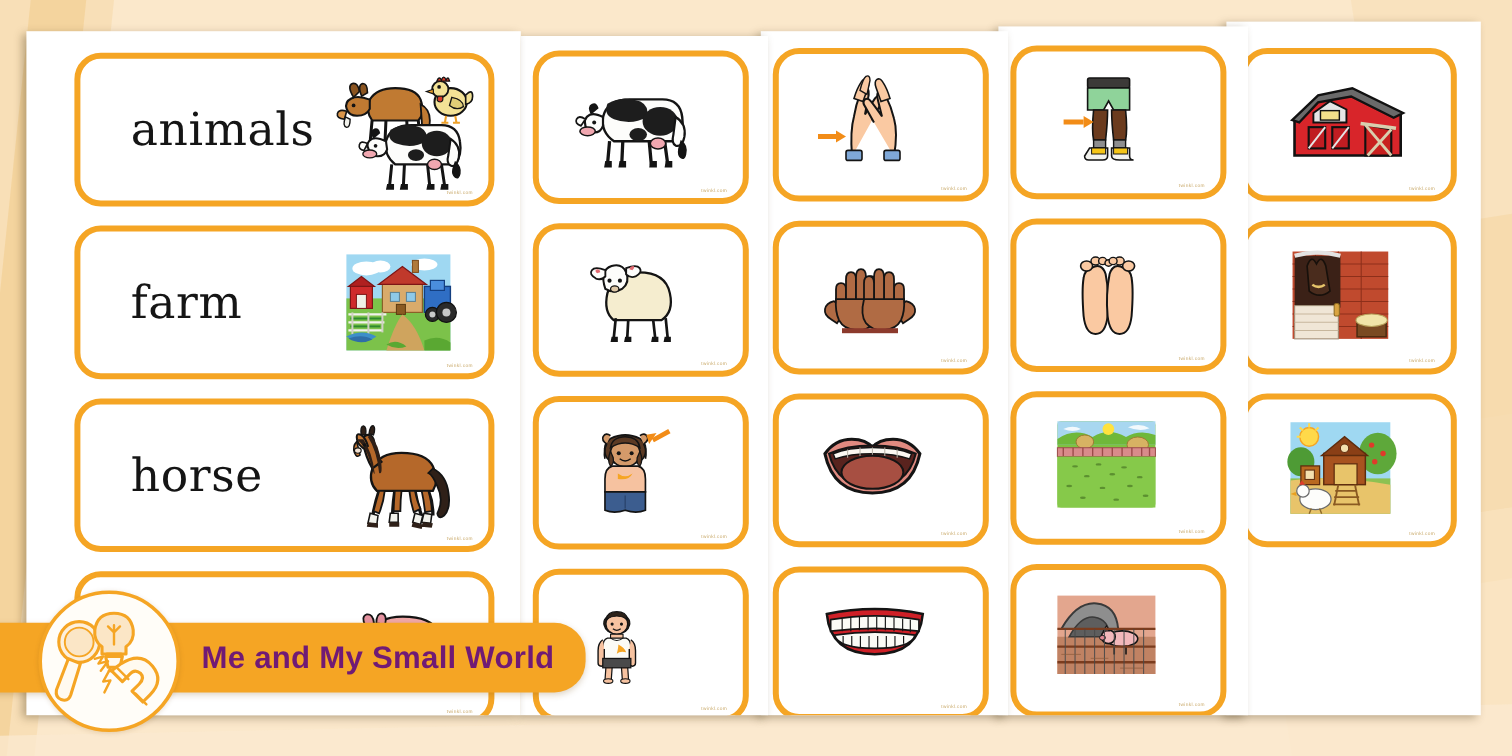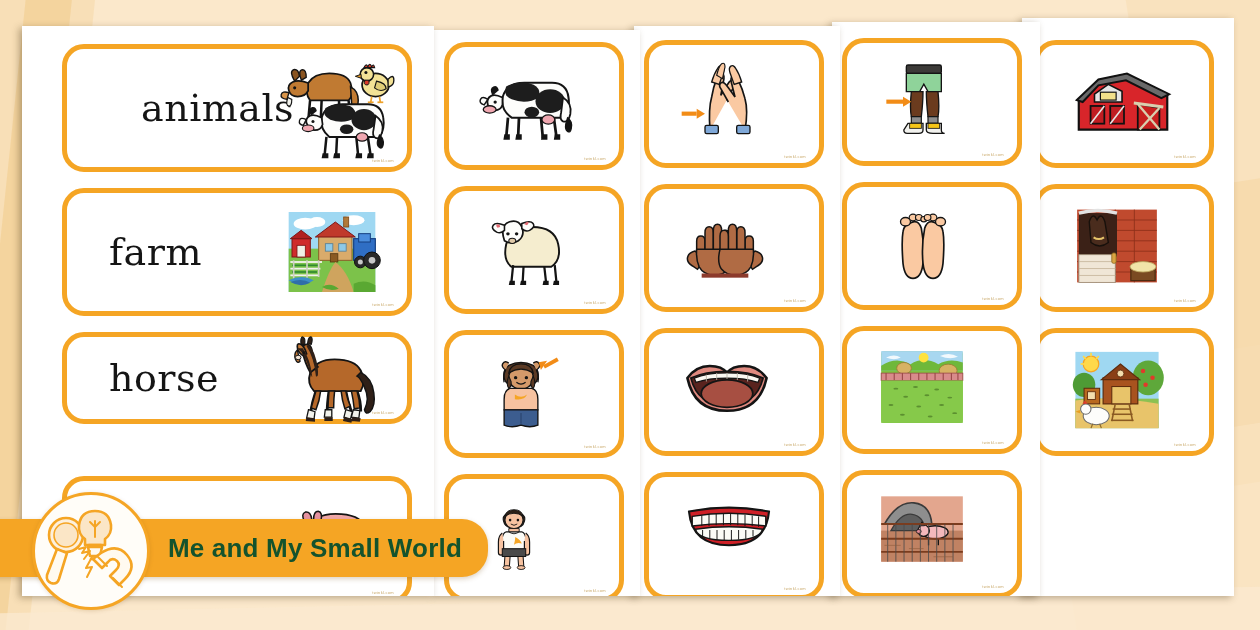--- a/index.html
+++ b/index.html
@@ -62,21 +62,21 @@
   
   #banner{
     position:absolute;left:-20px;top:519px;height:58px;width:508px;
     background:#f5a524;border-radius:0 26px 26px 0;
     box-shadow:0 2px 5px rgba(120,80,20,.25);
     display:flex;align-items:center;justify-content:flex-end;
     padding-right:26px;box-sizing:border-box;
     z-index:40;
   }
   #banner .btext{
-    color:#14532d;font-size:26px;font-weight:bold;
+    color:#701a75;font-size:26px;font-weight:bold;
     font-family:"Liberation Sans",sans-serif;
     letter-spacing:.2px;
   }
   #logo{
     position:absolute;left:32px;top:492px;width:112px;height:112px;
     border-radius:50%;background:#fffdf8;
     border:3px solid #f5a524;
     z-index:41;
     box-shadow:0 1px 4px rgba(120,80,20,.18);
   }
@@ -505,21 +505,21 @@
             <ellipse cx="71" cy="97" rx="6" ry="3" fill="#f6c2a0" stroke="#141414" stroke-width="1.4"></ellipse>
           </svg>
         </span>
         <span class="wm">twinkl.com</span>
       </div>
     </div>
   </div>
 
   <div class="sheet" style="left:22px;top:26px;width:412px;height:570px;">
     <div class="inner">
-      <div class="card c1" style="left:40px;top:18px;width:350px;height:128px;padding-left:32px;">
+      <div class="card c1" style="left:40px;top:18px;width:350px;height:128px;">
         <span class="word">animals</span>
         <span class="pic">
           <svg viewBox="0 0 130 108" width="130" height="104">
 
             <path d="M34 26 q6 -10 22 -10 q18 0 22 10 q4 12 -2 18 l-40 0 q-6 -8 -2 -18 z" fill="#c07a32" stroke="#141414" stroke-width="1.8"></path>
             <path d="M34 26 q-10 -4 -16 -1 q-6 3 -4 9 q2 6 9 6 q8 0 11 -6 z" fill="#c07a32" stroke="#141414" stroke-width="1.8"></path>
             <path d="M20 24 q-6 -10 -1 -12 q5 -1 6 7 z" fill="#8a5420" stroke="#141414" stroke-width="1.4"></path>
             <path d="M27 23 q-4 -10 1 -11 q4 0 4 8 z" fill="#8a5420" stroke="#141414" stroke-width="1.4"></path>
             <path d="M14 36 q-7 -2 -8 2 q-1 4 6 5 z" fill="#d9954a" stroke="#141414" stroke-width="1.4"></path>
             <path d="M13 41 q-3 8 1 9 q3 0 3 -7 z" fill="#f2f2ec" stroke="#141414" stroke-width="1.2"></path>
@@ -603,21 +603,21 @@
               </g>
             <path d="M8 84 q16 -8 30 0 q-14 10 -30 0 z" fill="#3d8fc9"></path>
             <path d="M10 86 q14 -5 24 1 q-12 6 -24 -1 z" fill="#2f6ea8"></path>
             <path d="M86 88 q14 -6 26 2 l0 8 l-26 0 z" fill="#5aa832"></path>
             <path d="M48 92 q10 -6 20 2 q-10 4 -20 -2 z" fill="#5aa832"></path>
           </svg>
         </span>
         <span class="wm">twinkl.com</span>
       </div>
 
-      <div class="card c1" style="left:40px;top:306px;width:350px;height:92px;">
+      <div class="card c1" style="left:40px;top:306px;width:350px;height:128px;">
         <span class="word">horse</span>
         <span class="pic">
           <svg viewBox="0 0 120 100" width="112" height="100">
             <path d="M40 44 q6 -14 26 -14 q22 0 28 12 q6 12 0 22 l-50 0 q-8 -8 -4 -20 z" fill="#b5682a" stroke="#141414" stroke-width="2"></path>
             <path d="M40 44 q-6 -10 -8 -22 q-1 -8 4 -8 q5 0 6 8 q2 12 6 16 z" fill="#b5682a" stroke="#141414" stroke-width="2"></path>
             <path d="M32 26 q-6 -4 -6 -10 q0 -4 4 -2 q4 3 6 10 z" fill="#c67a38" stroke="#141414" stroke-width="1.8"></path>
             <path d="M30 14 q-1 -8 2 -8 q3 1 2 8 z" fill="#2f2018" stroke="#141414" stroke-width="1.2"></path>
             <path d="M37 13 q1 -8 4 -7 q2 2 0 8 z" fill="#2f2018" stroke="#141414" stroke-width="1.2"></path>
             <path d="M26 18 q8 6 12 20 q4 14 4 10 q-2 -18 -10 -30 z" fill="#2f2018"></path>
             <path d="M38 14 q8 8 10 26 q1 10 -2 8 q-2 -20 -10 -32 z" fill="#2f2018"></path>

